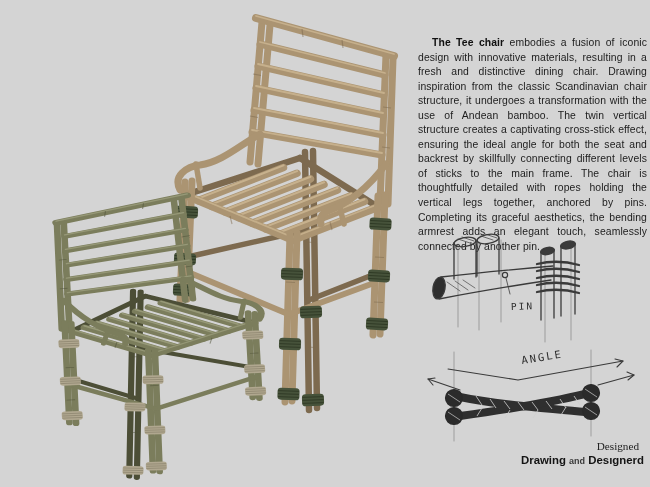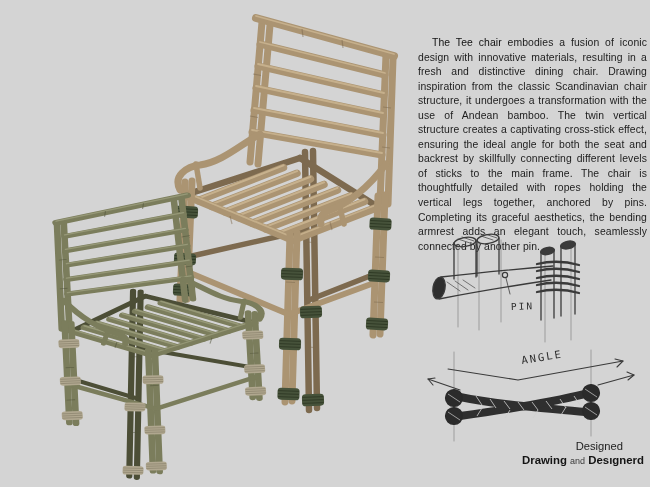--- a/index.html
+++ b/index.html
@@ -13,37 +13,37 @@
   
   .chairs-svg{position:absolute;left:0;top:0;width:650px;height:487px;}
 
   
   .description{
     position:absolute;left:418px;top:36px;width:229px;
     font-size:10.4px;line-height:14.55px;color:#1c1c1c;
     text-align:justify;letter-spacing:0.1px;
   }
   .description p{margin:0;text-indent:14px;}
-  .description strong{font-weight:normal;color:#111;margin-top:37px;}
+  .description strong{font-weight:bold;color:#111;margin-top:37px;}
 
   
   .sketch{position:absolute;}
   .sketch-pin{left:425px;top:222px;width:185px;height:126px;}
   .sketch-angle{left:418px;top:348px;width:225px;height:97px;}
   .sk{stroke:#3a3a3a;fill:none;stroke-linecap:round;stroke-linejoin:round;}
   .sk-label{
     font-family:"DejaVu Sans Mono",monospace;fill:#2c2c2c;
     letter-spacing:2px;
   }
 
   
   .credits{position:absolute;right:6px;top:440px;width:220px;text-align:right;color:#222;}
-  .credits .designed{font-size:11.2px;margin:0 21px 2px 0;}
+  .credits .designed{font-size:11.2px;margin:0 5px 2px 0;font-family:Liberation Serif, serif;}
   .credits .byline{font-size:11.4px;font-weight:bold;color:#141414;}
-  .credits .byline .conj{font-size:9px;font-weight:normal;color:#3a3a3a;}
+  .credits .byline .conj{font-size:9px;font-weight:bold;color:#3a3a3a;}
 </style>
 </head>
 <body style="--page-bg: #d4d4d4;">
 
 <div id="canvas">
 
   <svg class="chairs-svg" width="650" height="487" viewBox="0 0 650 487" aria-hidden="true">
     <defs>
       <g id="rope-band">
         <rect x="-11" y="-6" width="22" height="12" rx="3.5" fill="var(--rope)"></rect>

